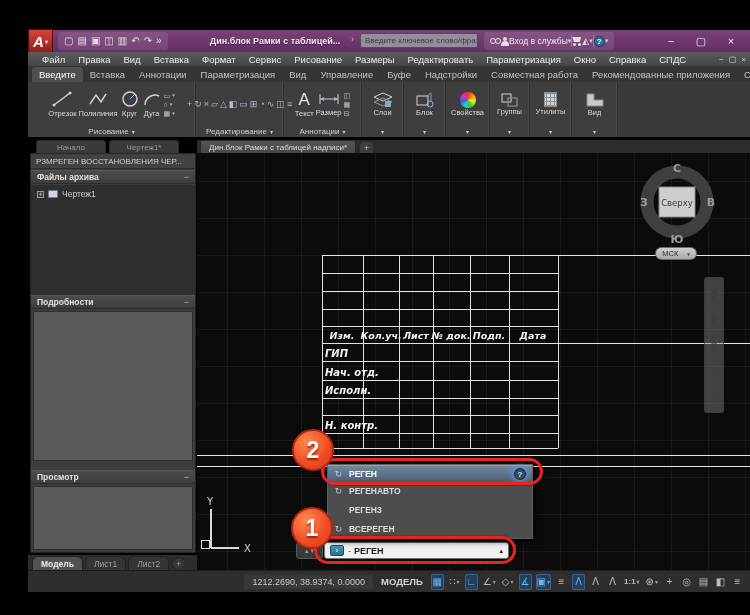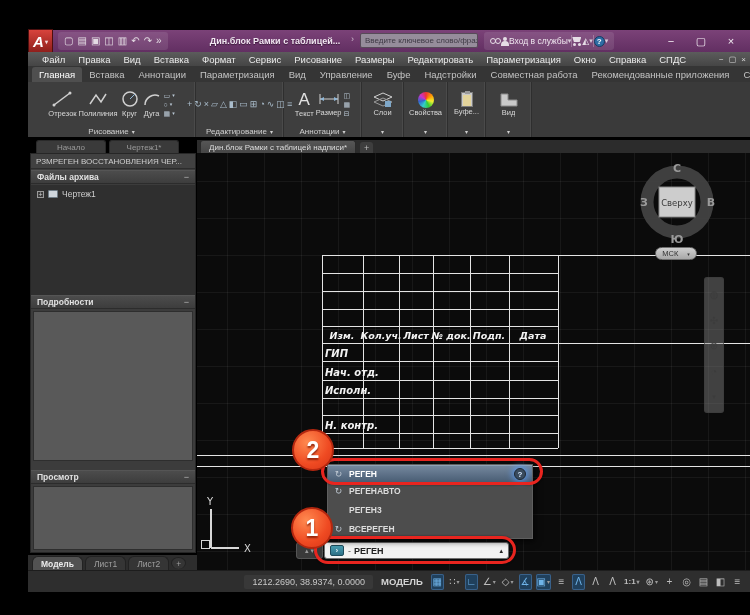--- a/index.html
+++ b/index.html
@@ -221,21 +221,21 @@
     <span>Справка</span>
     <span>СПДС</span>
     <div class="doc-controls">
       <span>−</span>
       <span>▢</span>
       <span>×</span>
     </div>
   </div>
 
   <div class="ribbon-tabs">
-    <span class="rtab active">Главная</span>
+    <span class="rtab active">Введите</span>
     <span class="rtab">Вставка</span>
     <span class="rtab">Аннотации</span>
     <span class="rtab">Параметризация</span>
     <span class="rtab">Вид</span>
     <span class="rtab">Управление</span>
     <span class="rtab">Буфе</span>
     <span class="rtab">Надстройки</span>
     <span class="rtab">Совместная работа</span>
     <span class="rtab">Рекомендованные приложения</span>
     <span class="rtab">СПДС 2019</span>
@@ -354,33 +354,58 @@
             <polygon points="10,1 19,5 10,9 1,5" fill="none" stroke="#d0d0d0"></polygon>
             <polygon points="10,6 19,10 10,14 1,10" fill="none" stroke="#9a9a9a"></polygon>
             <rect x="12" y="9" width="6" height="6" fill="#7fa8c9"></rect>
           </svg>
         <span class="lbl">Слои</span>
       </div>
       <div class="pfoot">
           <span style="font-size:6px">▾</span>
         </div>
     </div>
+    <div class="rpanel rp-big" style="width:42px;">
+      <div class="tools">
+        <svg width="20" height="16">
+            <rect x="2" y="4" width="11" height="9" fill="none" stroke="#d0d0d0"></rect>
+            <path d="M12,4 L16,1 L16,9" fill="none" stroke="#9a9a9a"></path>
+            <circle cx="15" cy="12" r="3" fill="none" stroke="#8fb7d8"></circle>
+          </svg>
+        <span class="lbl">Блок</span>
+      </div>
+      <div class="pfoot">
+          <span style="font-size:6px">▾</span>
+        </div>
+    </div>
     <div class="rpanel rp-big" style="width:44px;">
       <div class="tools">
         <div class="colorwheel"></div>
         <span class="lbl">Свойства</span>
       </div>
       <div class="pfoot">
           <span style="font-size:6px">▾</span>
         </div>
     </div>
-    <div class="rpanel rp-big" style="width:38px;">
-      <div class="tools">
-        <div class="clipico"></div>
-        <span class="lbl">Буфе...</span>
+    <div class="rpanel rp-big" style="width:40px;">
+      <div class="tools">
+        <svg width="18" height="14">
+            <rect x="1" y="1" width="9" height="8" fill="none" stroke="#d0d0d0"></rect>
+            <rect x="7" y="5" width="9" height="8" fill="none" stroke="#9a9a9a"></rect>
+          </svg>
+        <span class="lbl">Группы</span>
+      </div>
+      <div class="pfoot">
+          <span style="font-size:6px">▾</span>
+        </div>
+    </div>
+    <div class="rpanel rp-big" style="width:42px;">
+      <div class="tools">
+        <div class="calcico"></div>
+        <span class="lbl">Утилиты</span>
       </div>
       <div class="pfoot">
           <span style="font-size:6px">▾</span>
         </div>
     </div>
     <div class="rpanel rp-big" style="width:46px;">
       <div class="tools">
         <svg width="20" height="16">
             <polygon points="2,2 9,2 9,8 18,8 18,14 2,14" fill="#c9c9c9" stroke="#8a8a8a"></polygon>
           </svg>

